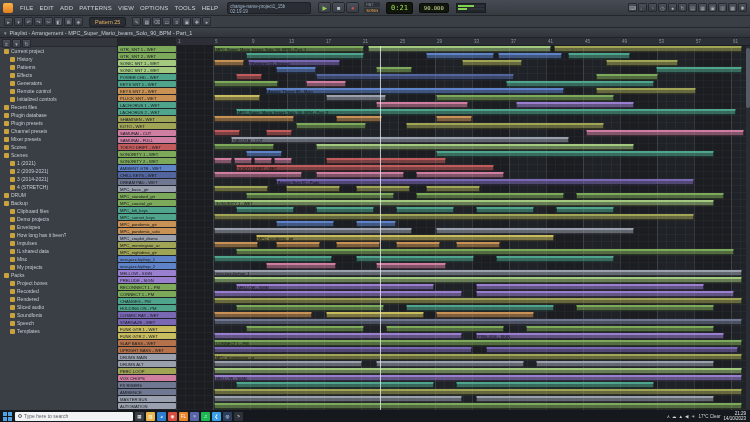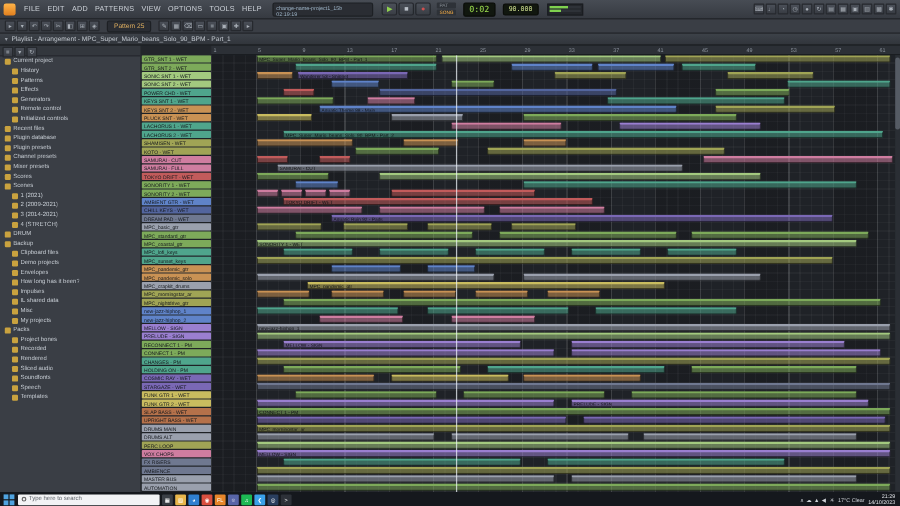--- a/index.html
+++ b/index.html
@@ -108,21 +108,21 @@
     </div>
     <div class="transport">
       <span class="t-btn play">▶</span>
       <span class="t-btn">■</span>
       <span class="t-btn rec">●</span>
     </div>
     <div class="mode">
       <span>PAT</span>
       <span class="active">SONG</span>
     </div>
-    <div class="lcd">0:02</div>
+    <div class="lcd">0:21</div>
     <div class="lcd small">90.000</div>
     <div class="meter">
         <i></i>
         <i></i>
       </div>
     <div class="mb-icons right">
         <span class="sq">⌨</span>
         <span class="sq">♩</span>
         <span class="sq">◔</span>
         <span class="sq">◷</span>

